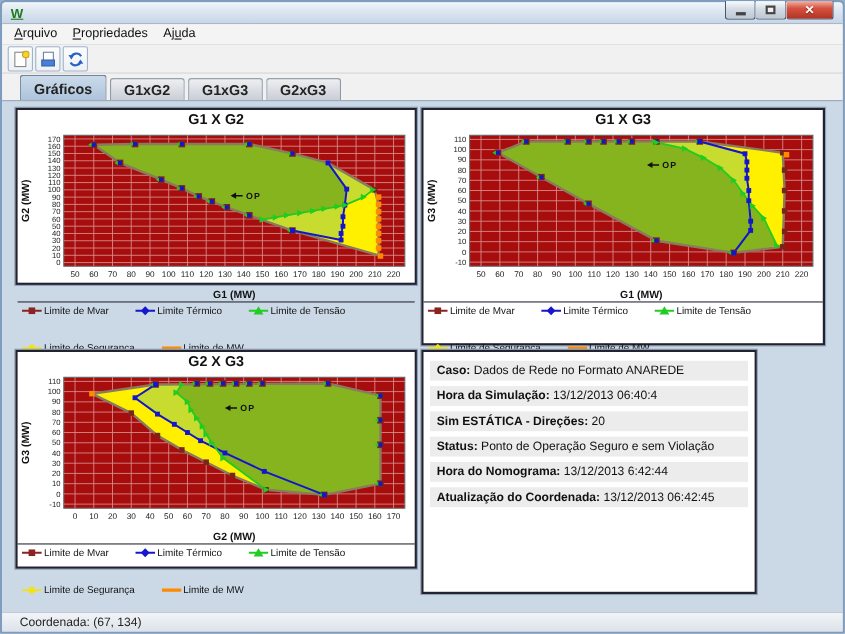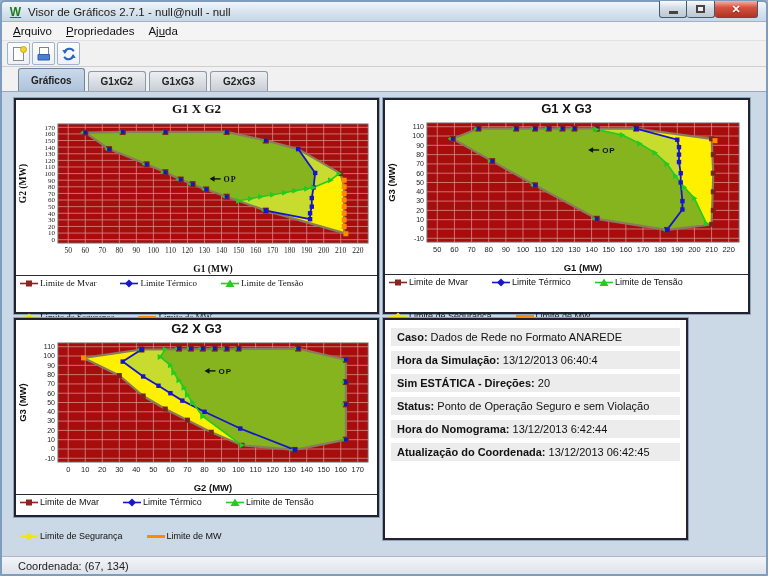--- a/index.html
+++ b/index.html
@@ -28,21 +28,21 @@
     display:flex; align-items:center; padding-left:4px; }
   .menu-item { font-size:11.5px; color:#111; padding:2px 7px; }
   .toolbar { height:26px; flex:0 0 26px; background:#F1F1F1; border-bottom:1px solid #CFCFCF;
     display:flex; align-items:center; padding-left:5px; gap:2px; }
   .toolbtn { width:23px; height:23px; border:1px solid #9FB4CC; background:linear-gradient(#FDFDFD,#EDF1F5);
     border-radius:2px; display:flex; align-items:center; justify-content:center; }
 
   
   .tabstrip { height:24px; flex:0 0 24px; background:#F1F1F1; display:flex; align-items:flex-end; padding-left:16px; }
   .tab { height:20px; padding:0 12px; margin-right:3px; border:1px solid #8C9AA8; border-bottom:none;
-    border-radius:3px 3px 0 0; background:linear-gradient(#EDEFF2,#C9CED6); font-size:10px; font-weight:700;
+    border-radius:3px 3px 0 0; background:linear-gradient(#EDEFF2,#C9CED6); font-size:13px; font-weight:700;
     color:#222; display:flex; align-items:center; }
   .tab.selected { height:23px; background:linear-gradient(#CADAEA,#AEC3DB); border-color:#70849C; }
 
   
   .content { flex:1 1 auto; position:relative; background:#CBD8E6; border-top:1px solid #98A8BA; }
   .panel { position:absolute; background:#FFFFFF; border:2px solid #222230; box-shadow:0 0 0 1px #8FA3BA; }
   .chart-panel { display:flex; flex-direction:column; }
   .chart-title { flex:0 0 16px; text-align:center; font-size:13px; font-weight:700; color:#111; padding-top:1px; }
   .plot-svg { flex:0 0 158px; }
   .legend { flex:1 1 auto; border-top:1px solid #2A2A38; padding:2px 4px 1px 4px;
@@ -59,21 +59,20 @@
     border-top:1px solid #AEB8C4; display:flex; align-items:center; padding-left:16px;
     font-size:11px; color:#222; }
 </style>
 </head>
 <body>
 
 <div class="window">
 
   <div class="titlebar">
     <div class="appicon">W</div>
-    <div class="apptitle">Visor de Gráficos 2.7.1 - null@null - null</div>
     <div class="winbtns">
       <div class="winbtn">
           <div class="glyph-min"></div>
         </div>
       <div class="winbtn">
           <div class="glyph-max"></div>
         </div>
       <div class="winbtn close">
           <div class="glyph-close">✕</div>
         </div>
@@ -110,21 +109,21 @@
   </div>
 
   <div class="tabstrip" id="tabstrip">
       <div class="tab selected">Gráficos</div>
       <div class="tab">G1xG2</div>
       <div class="tab">G1xG3</div>
       <div class="tab">G2xG3</div>
     </div>
 
   <div class="content">
-    <div class="panel chart-panel" id="chart0" style="left:12px; top:6px;  width:365px; height:216px;font-family:Liberation Serif, serif;">
+    <div class="panel chart-panel" id="chart0" style="left:12px; top:6px;  width:365px; height:161px;">
         <div class="chart-title">G1 X G2</div>
         <svg width="361" height="158" class="plot-svg">
           <rect x="42" y="7" width="310" height="119" fill="#A80D0D" stroke="#666" stroke-width="1"></rect>
           <line x1="52.21978021978022" y1="7" x2="52.21978021978022" y2="126" stroke="#D68C8C" stroke-width="0.8"></line>
           <text x="52.21978021978022" y="136" text-anchor="middle" font-size="7.5" fill="#222">50</text>
           <line x1="69.25274725274726" y1="7" x2="69.25274725274726" y2="126" stroke="#D68C8C" stroke-width="0.8"></line>
           <text x="69.25274725274726" y="136" text-anchor="middle" font-size="7.5" fill="#222">60</text>
           <line x1="86.28571428571428" y1="7" x2="86.28571428571428" y2="126" stroke="#D68C8C" stroke-width="0.8"></line>
           <text x="86.28571428571428" y="136" text-anchor="middle" font-size="7.5" fill="#222">70</text>
           <line x1="103.31868131868131" y1="7" x2="103.31868131868131" y2="126" stroke="#D68C8C" stroke-width="0.8"></line>

